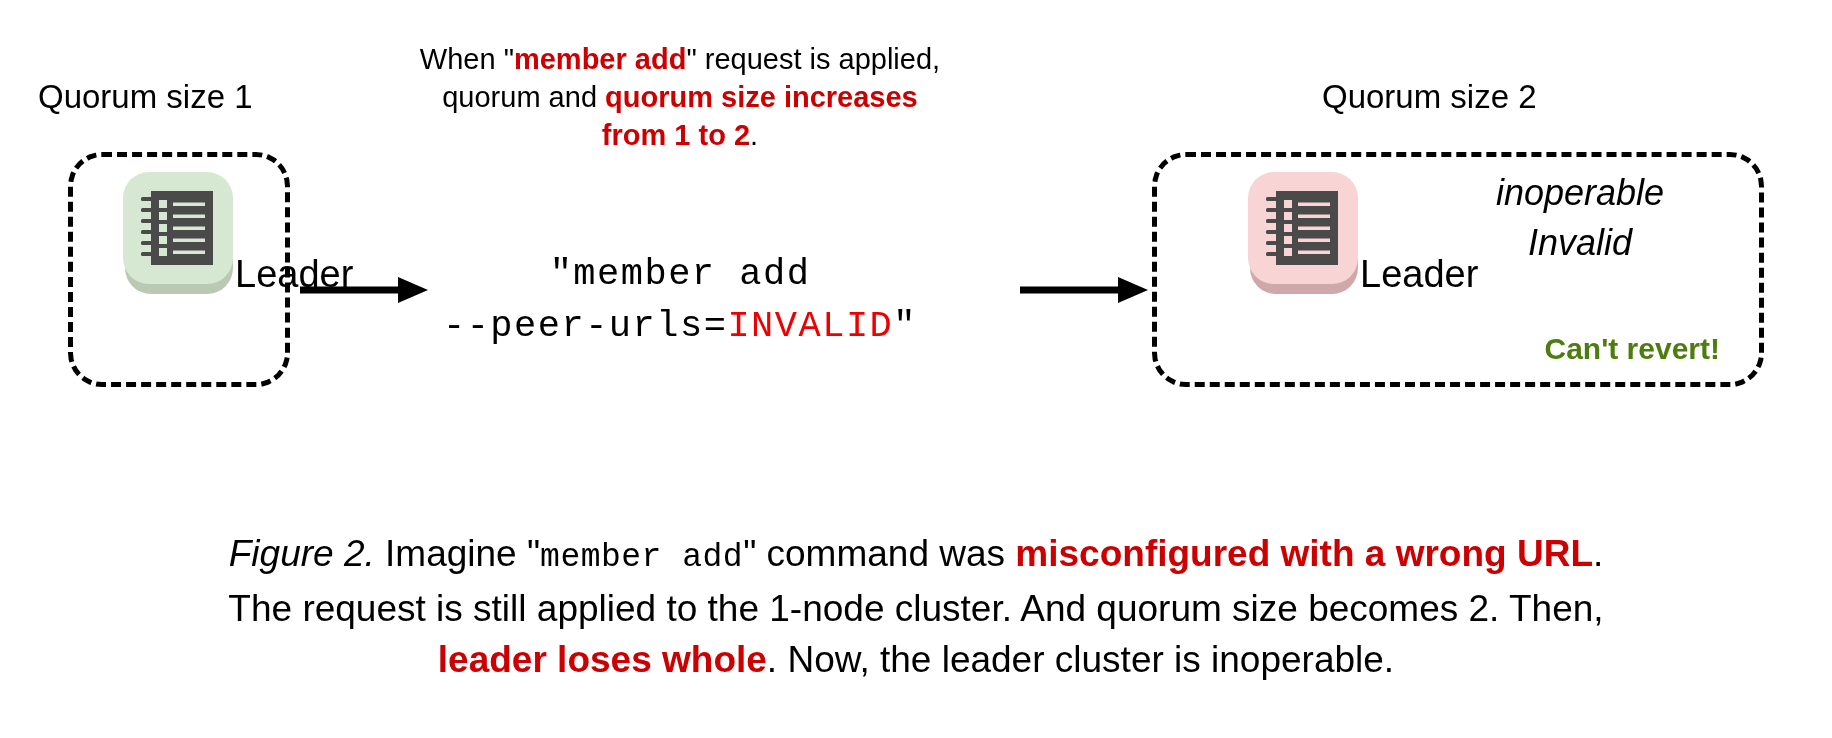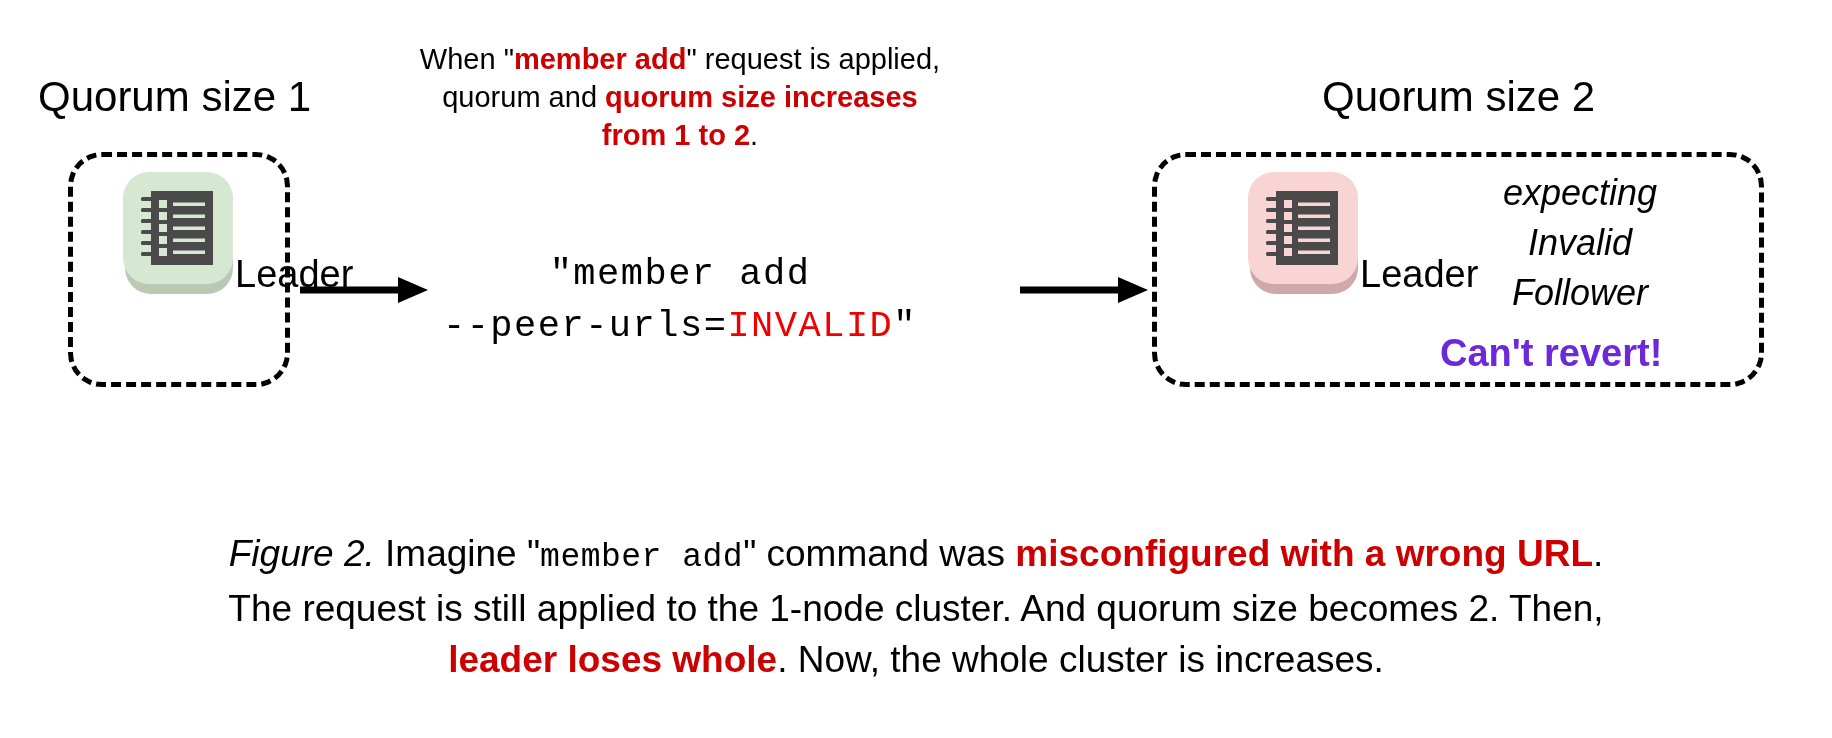--- a/index.html
+++ b/index.html
@@ -16,21 +16,21 @@
     position: relative;
     width: 1832px;
     height: 738px;
     background: #ffffff;
     overflow: hidden;
   }
 
   
   .quorum-label {
     position: absolute;
-    font-size: 42px;
+    font-size: 33px;
     line-height: 46px;
     white-space: nowrap;
     color: #000;
   }
 
   
   .cluster-box {
     position: absolute;
     box-sizing: border-box;
     border: 5px dashed #000000;
@@ -108,24 +108,24 @@
     position: absolute;
     text-align: center;
     font-style: italic;
     font-size: 36px;
     line-height: 50px;
     color: #000;
     white-space: nowrap;
   }
   .status-warn {
     position: absolute;
-    text-align: left;
-    font-size: 38px;
+    text-align: right;
+    font-size: 30px;
     font-weight: bold;
-    color: #6d28d9;
+    color: #4d7c0f;
     white-space: nowrap;
   }
 
   
   .caption {
     position: absolute;
     left: 0;
     width: 1832px;
     text-align: center;
     font-size: 37px;
@@ -244,26 +244,25 @@
             <rect x="32" y="48.5" width="32" height="3.5"></rect>
             <rect x="32" y="60.5" width="32" height="3.5"></rect>
           </g>
         </svg>
       </div>
     </div>
     <div class="node-label">Leader</div>
   </div>
 
   <div class="status-italic" style="left:1440px; top:168px; width:280px;">
-    <div>expecting</div>
+    <div>inoperable</div>
     <div>Invalid</div>
-    <div>Follower</div>
   </div>
 
   <div class="status-warn" style="left:1440px; top:332px; width:280px;">Can't revert!</div>
 
   <div class="caption" style="top:528px;">
     <div><i>Figure 2.</i><span> Imagine "</span><code>member add</code><span>" command was </span><b>misconfigured with a wrong URL</b><span>.</span></div>
     <div>The request is still applied to the 1-node cluster. And quorum size becomes 2. Then,</div>
-    <div><b>leader loses whole</b><span>. Now, the whole cluster is increases.</span></div>
+    <div><b>leader loses whole</b><span>. Now, the leader cluster is inoperable.</span></div>
   </div>
 
 </div>
 
 </body></html>

